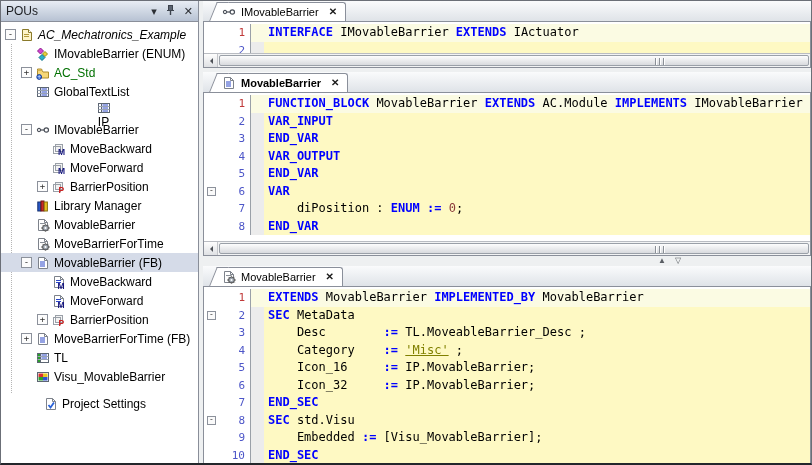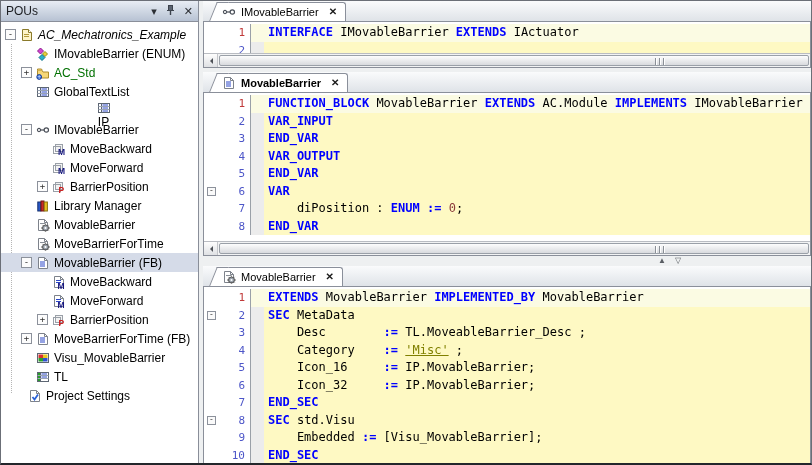--- a/index.html
+++ b/index.html
@@ -301,43 +301,43 @@
               <line x1="4" y1="10" x2="9" y2="10" stroke="#2a46c8"></line>
             </svg>
           </span>
           <span class="tlabel">MoveBarrierForTime (FB)</span>
         </div>
         <div class="trow" style="padding-left: 20px;">
           <span class="expspacer"></span>
           <span class="ticon">
             <svg xmlns="http://www.w3.org/2000/svg" width="14" height="14" viewBox="0 0 14 14">
               <rect x="1.5" y="2.5" width="11" height="9" fill="#fff" stroke="#5d6673"></rect>
-              <rect x="2.5" y="3.5" width="4.5" height="3.5" fill="#d83030"></rect>
-              <rect x="7" y="3.5" width="4.5" height="3.5" fill="#e8c820"></rect>
-              <rect x="2.5" y="7" width="4.5" height="3.5" fill="#2aa02a"></rect>
-              <rect x="7" y="7" width="4.5" height="3.5" fill="#3050d0"></rect>
-            </svg>
-          </span>
-          <span class="tlabel">Visu_MovableBarrier</span>
-        </div>
-        <div class="trow" style="padding-left: 20px;">
-          <span class="expspacer"></span>
-          <span class="ticon">
-            <svg xmlns="http://www.w3.org/2000/svg" width="14" height="14" viewBox="0 0 14 14">
-              <rect x="1.5" y="2.5" width="11" height="9" fill="#fff" stroke="#5d6673"></rect>
               <rect x="1.5" y="2.5" width="3" height="9" fill="#2aa02a" stroke="#5d6673"></rect>
               <line x1="1.5" y1="5.5" x2="12.5" y2="5.5" stroke="#9aa4b4"></line>
               <line x1="1.5" y1="8.5" x2="12.5" y2="8.5" stroke="#9aa4b4"></line>
               <line x1="5.5" y1="4" x2="11" y2="4" stroke="#2a46c8"></line>
               <line x1="5.5" y1="7" x2="11" y2="7" stroke="#2a46c8"></line>
             </svg>
           </span>
           <span class="tlabel">TL</span>
         </div>
-        <div class="trow" style="padding-left: 12px;">
+        <div class="trow" style="padding-left: 20px;">
+          <span class="expspacer"></span>
+          <span class="ticon">
+            <svg xmlns="http://www.w3.org/2000/svg" width="14" height="14" viewBox="0 0 14 14">
+              <rect x="1.5" y="2.5" width="11" height="9" fill="#fff" stroke="#5d6673"></rect>
+              <rect x="2.5" y="3.5" width="4.5" height="3.5" fill="#d83030"></rect>
+              <rect x="7" y="3.5" width="4.5" height="3.5" fill="#e8c820"></rect>
+              <rect x="2.5" y="7" width="4.5" height="3.5" fill="#2aa02a"></rect>
+              <rect x="7" y="7" width="4.5" height="3.5" fill="#3050d0"></rect>
+            </svg>
+          </span>
+          <span class="tlabel">Visu_MovableBarrier</span>
+        </div>
+        <div class="trow" style="padding-left: 28px; margin-top: 8px;">
           <span class="expspacer"></span>
           <span class="ticon">
             <svg xmlns="http://www.w3.org/2000/svg" width="14" height="14" viewBox="0 0 14 14">
               <path d="M2.5 1.5h6l3 3v8h-9z" fill="#fff" stroke="#7d828b"></path>
               <path d="M8.5 1.5v3h3" fill="none" stroke="#7d828b"></path>
               <path d="M4.5 8l2 2.5L10 5.5" fill="none" stroke="#2a62d8" stroke-width="1.8"></path>
             </svg>
           </span>
           <span class="tlabel">Project Settings</span>
         </div>

